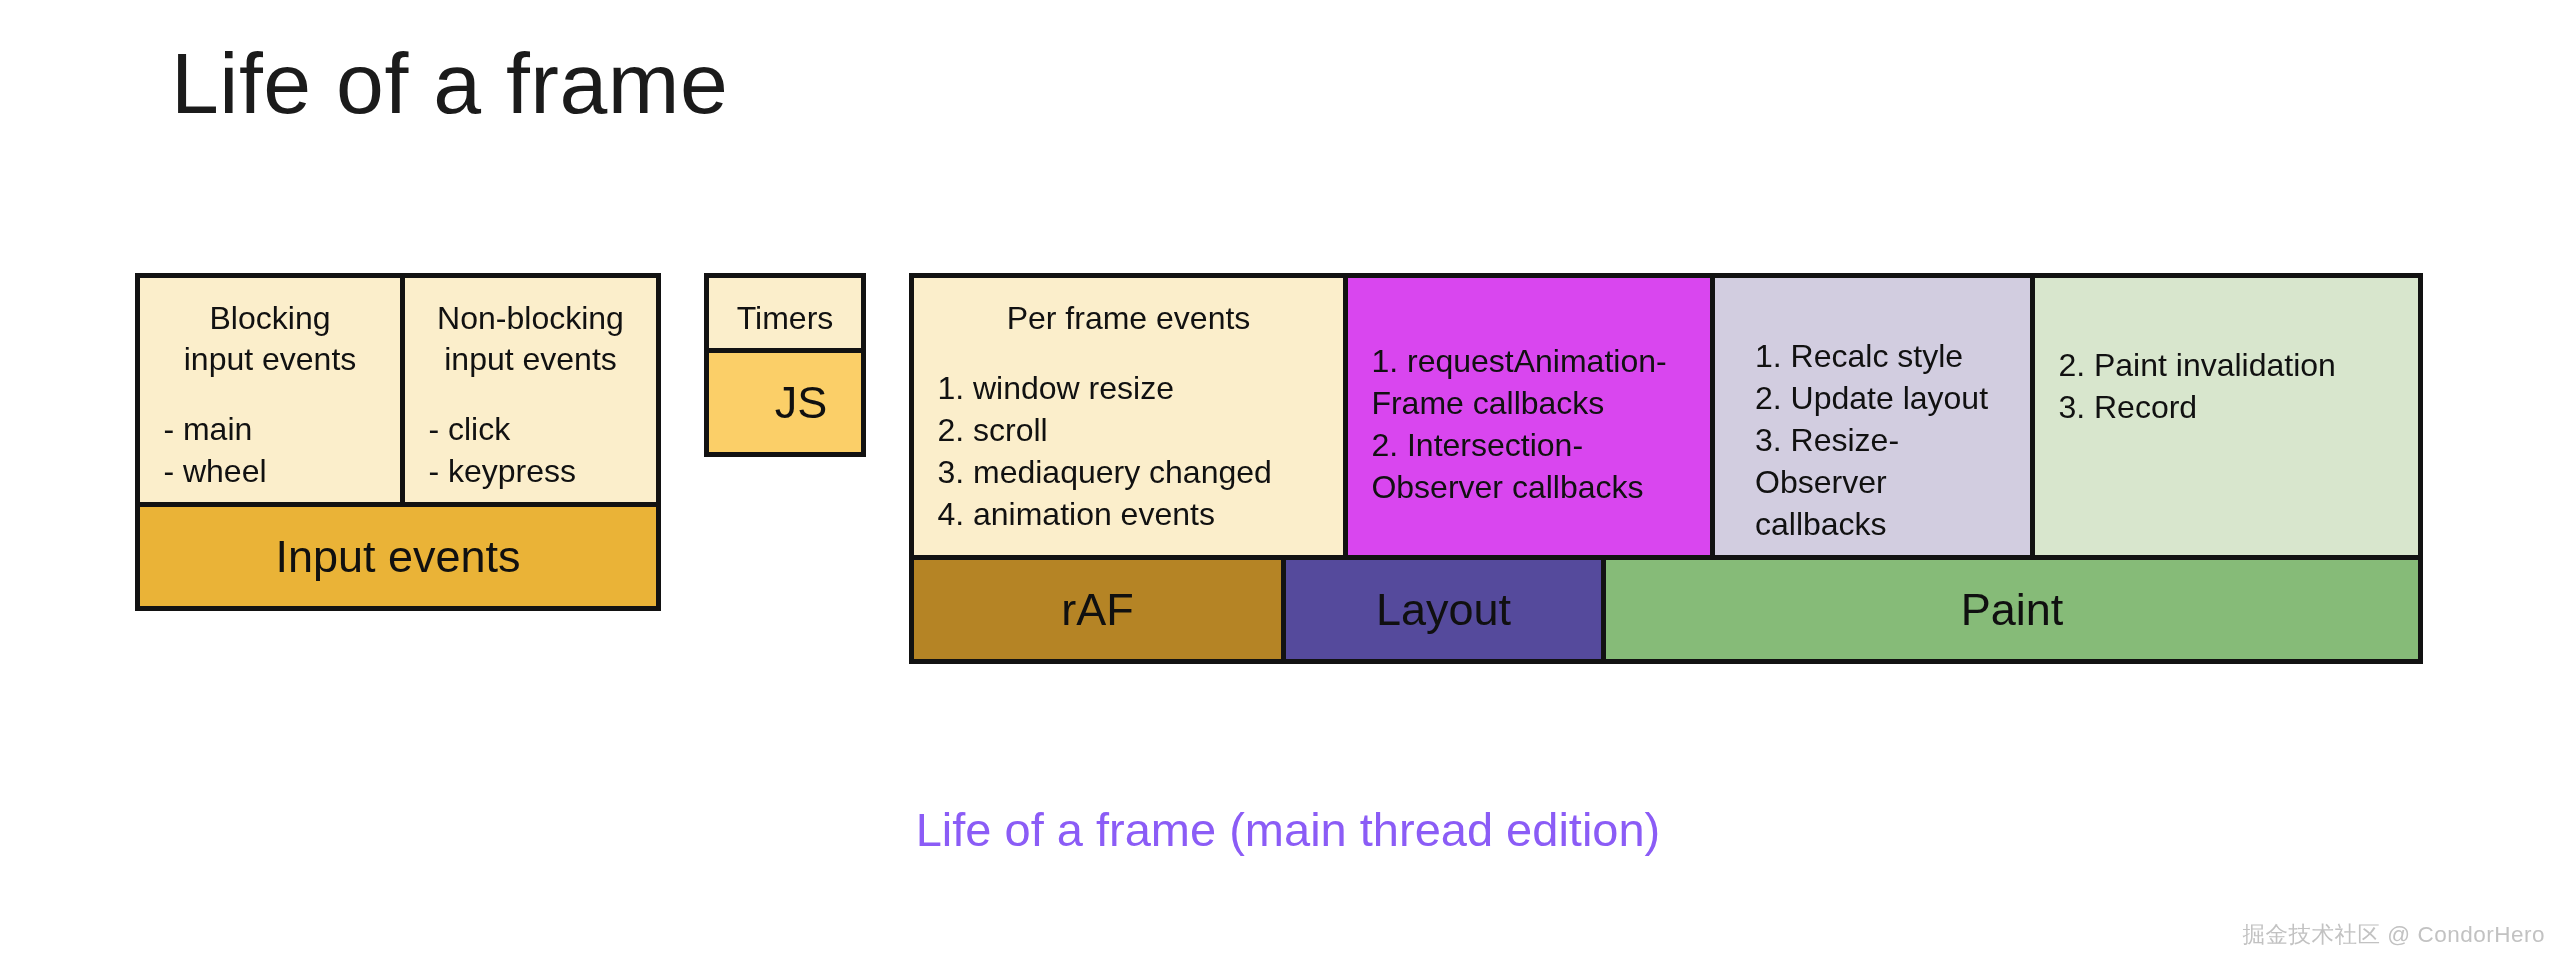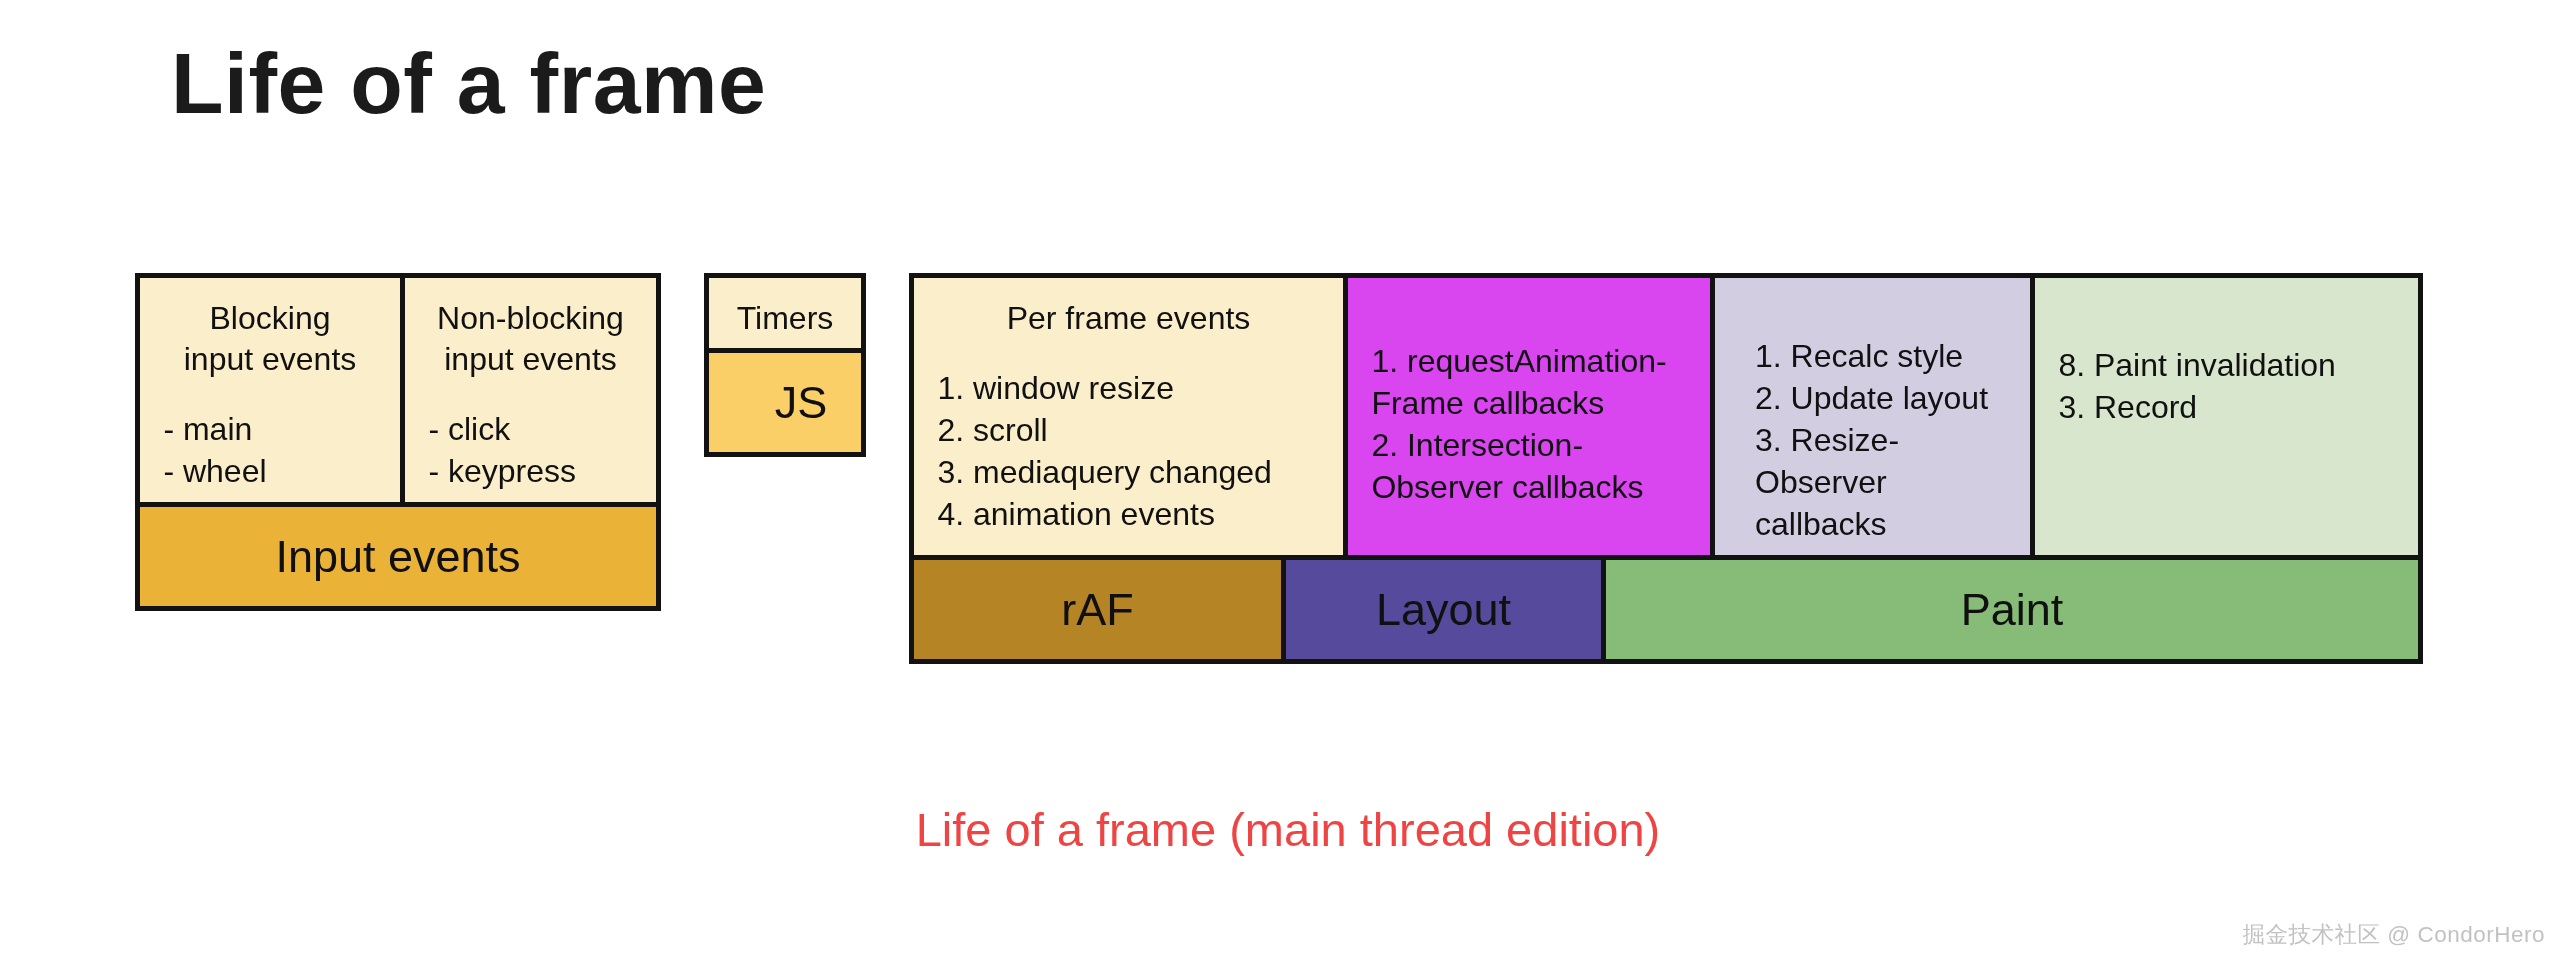--- a/index.html
+++ b/index.html
@@ -15,21 +15,21 @@
     overflow: hidden;
   }
 
   
   .page-title {
     position: absolute;
     left: 171px;
     top: 34px;
     font-size: 86px;
     line-height: 1.15;
-    font-weight: 700;
+    font-weight: 400;
     color: #1b1b1b;
     letter-spacing: 0.5px;
     font-stretch: condensed;
     white-space: nowrap;
   }
 
   
   .diagram {
     position: absolute;
     left: 135px;
@@ -124,21 +124,21 @@
 
   
   .caption {
     position: absolute;
     left: 0;
     right: 0;
     top: 802px;
     text-align: center;
     font-size: 47px;
     font-weight: 300;
-    color: #ef4444;
+    color: #8b5cf6;
     font-stretch: condensed;
   }
 
   
   .watermark {
     position: absolute;
     right: 31px;
     bottom: 14.4px;
     font-size: 22.5px;
     color: #c2c2c2;
@@ -221,21 +221,21 @@
         <ul class="cell-list" style="margin-top:38px;">
           <li>1. Recalc style</li>
           <li>2. Update layout</li>
           <li>3. Resize-
 Observer callbacks</li>
         </ul>
       </div>
 
       <div class="cell-top c-paint" style="background:#d8e6cd;">
         <ul class="cell-list" style="margin-top:47px;">
-          <li>8. Paint invalidation</li>
+          <li>2. Paint invalidation</li>
           <li>3. Record</li>
         </ul>
       </div>
 
     </div>
 
     <div class="group-bottom">
       <div class="cell-bottom b-raf" style="background:#b58425;">
         <span class="bottom-label">rAF</span>
       </div>

